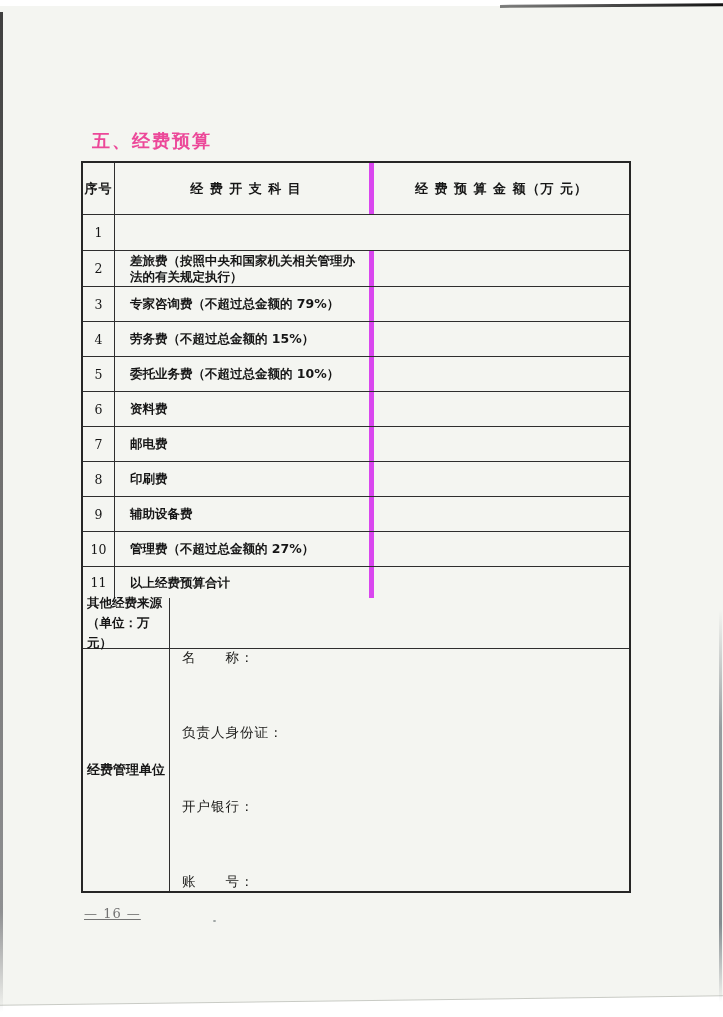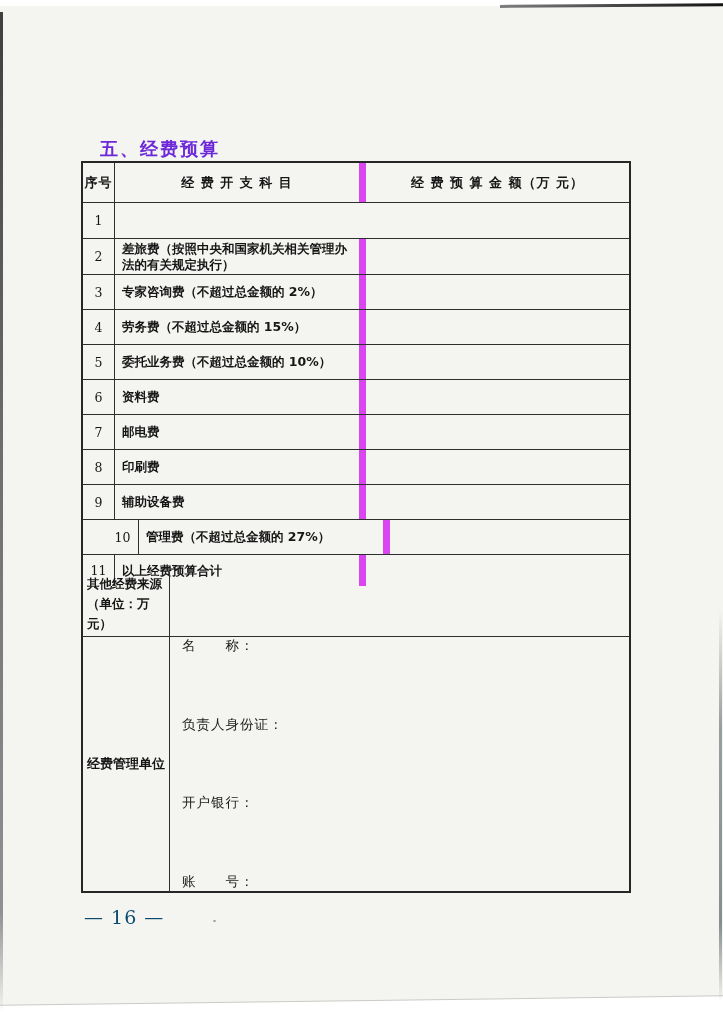--- a/index.html
+++ b/index.html
@@ -34,69 +34,70 @@
     background:#ffffff;transform:rotate(-0.75deg);
     box-shadow:0 -1px 0 rgba(190,192,186,.8);
     z-index:4;
   }
   .speck{
     position:absolute;left:213px;top:920px;width:3px;height:2px;border-radius:50%;
     background:#9aa0a0;z-index:3;
   }
   
   .title{
-    position:absolute;left:84px;top:121px;margin:16px;
-    font-size:18px;font-weight:bold;color:#6d28d9;letter-spacing:2px;
+    position:absolute;left:84px;top:121px;margin:8px;
+    font-size:18px;font-weight:bold;color:#ec4899;letter-spacing:2px;
     z-index:2;
   }
   
   .budget-table{
     position:absolute;left:81px;top:161px;width:550px;height:732px;
     box-sizing:border-box;border:2px solid #262626;
     display:flex;flex-direction:column;
     color:#161616;z-index:2;background:transparent;
   }
   .t-row{display:flex;border-bottom:1px solid #2e2e2e;flex:0 0 auto;box-sizing:border-box;}
   .t-row:last-child{border-bottom:none;}
   .cell{box-sizing:border-box;display:flex;align-items:center;}
   .c-no{
     width:32px;flex:0 0 32px;border-right:1px solid #2e2e2e;
     justify-content:center;font-family:"DejaVu Serif", serif;font-size:12.5px;
   }
   .c-sub{
-    width:251px;flex:0 0 251px;border-right:7px solid #d946ef;
-    padding:2px 4px 2px 7px;font-weight:bold;font-size:12.5px;line-height:15.5px;
+    width:251px;flex:0 0 251px;border-right:5px solid #d946ef;
+    padding:2px 4px 2px 7px;font-weight:bold;font-size:12.5px;line-height:15.5px;margin-left:8px;
   }
   .c-amt{flex:1 1 auto;}
-  .t-row.header{height:40px;}
+  .t-row.header{height:52px;}
   .t-row.header .cell{justify-content:center;font-weight:bold;font-size:13px;letter-spacing:1px;padding:0;}
   .rows-host{display:contents;}
   
   .c-side{
     width:87px;flex:0 0 87px;border-right:1px solid #2e2e2e;
     font-weight:bold;font-size:12.5px;line-height:20px;
     padding:2px 2px 2px 4px;
   }
-  .t-row.other{height:51px;align-items:flex-end;}
+  .t-row.other{height:51px;}
   .t-row.other .c-side{display:flex;flex-direction:column;justify-content:center;align-items:flex-start;}
   .t-row.manager{flex:1 1 auto;border-bottom:none;}
   .t-row.manager .c-side{justify-content:center;align-items:center;display:flex;font-size:13px;padding:0;}
   .mgr-fields{
     flex:1 1 auto;display:flex;flex-direction:column;justify-content:space-between;
     padding-left:12px;
   }
   .f-line{
     font-family:"DejaVu Serif", serif;font-size:13.5px;color:#20201e;
     letter-spacing:1px;
   }
   
   .page-num{
     position:absolute;left:84px;top:906px;
-    font-family:"DejaVu Serif", serif;font-size:19px;color:#0c4a6e;letter-spacing:1px;
+    font-family:"DejaVu Serif", serif;font-size:13px;color:#737373;letter-spacing:1px;
     z-index:2;
+    text-decoration:underline;
   }
 </style>
 </head>
 <body>
 
 <div class="scan">
 
   <div class="paper"></div>
 
   <div class="edge-left"></div>
@@ -125,21 +126,21 @@
     <div class="cell c-no">2</div>
     <div class="cell c-sub">
             <span>差旅费（按照中央和国家机关相关管理办法的有关规定执行）</span>
           </div>
     <div class="cell c-amt"></div>
   </div>
 
   <div class="t-row" style="height: 35px;">
     <div class="cell c-no">3</div>
     <div class="cell c-sub">
-            <span>专家咨询费（不超过总金额的 2%）</span>
+            <span>专家咨询费（不超过总金额的 79%）</span>
           </div>
     <div class="cell c-amt"></div>
   </div>
 
   <div class="t-row" style="height: 35px;">
     <div class="cell c-no">4</div>
     <div class="cell c-sub">
             <span>劳务费（不超过总金额的 15%）</span>
           </div>
     <div class="cell c-amt"></div>
@@ -178,21 +179,21 @@
   </div>
 
   <div class="t-row" style="height: 35px;">
     <div class="cell c-no">9</div>
     <div class="cell c-sub">
             <span>辅助设备费</span>
           </div>
     <div class="cell c-amt"></div>
   </div>
 
-  <div class="t-row" style="height: 35px; padding-left: 24px;">
+  <div class="t-row" style="height: 35px;">
     <div class="cell c-no">10</div>
     <div class="cell c-sub">
             <span>管理费（不超过总金额的 27%）</span>
           </div>
     <div class="cell c-amt"></div>
   </div>
 
   <div class="t-row" style="height: 31px;">
     <div class="cell c-no">11</div>
     <div class="cell c-sub">

